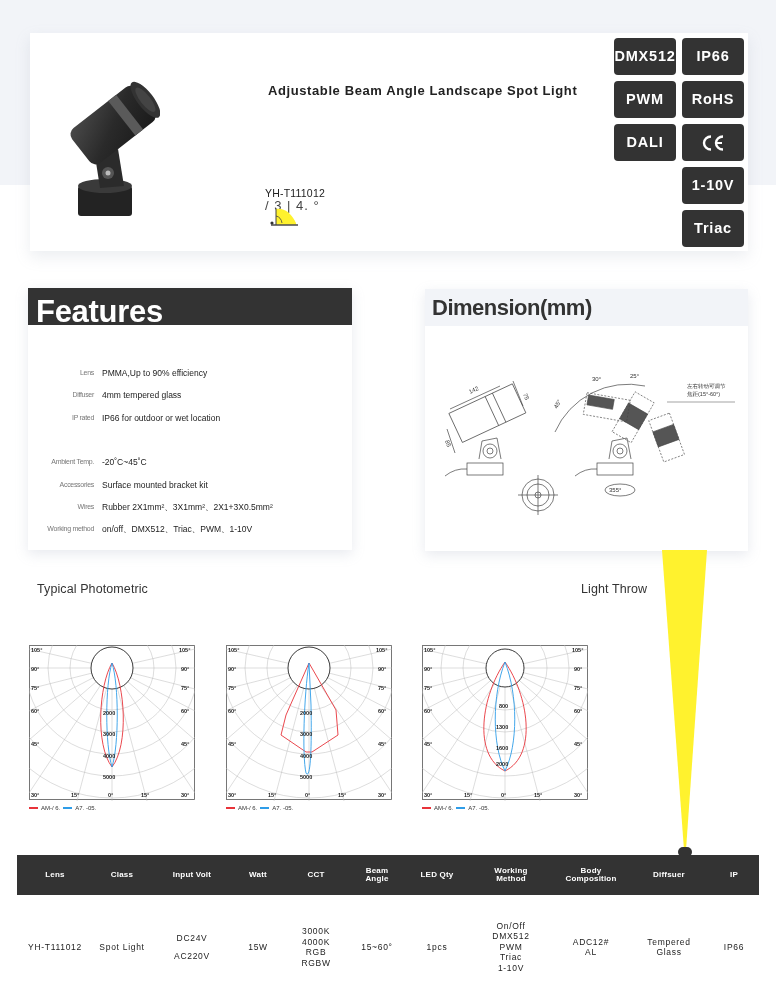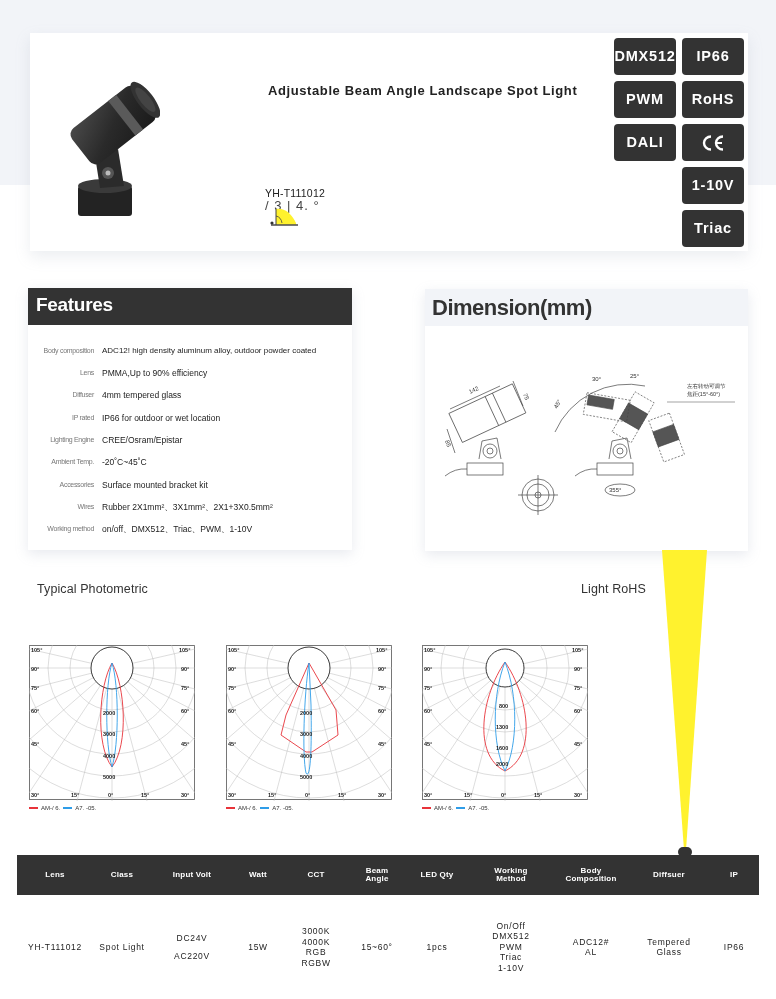--- a/index.html
+++ b/index.html
@@ -17,21 +17,21 @@
   .beam-icon { position: absolute; left: 238px; top: 168px; width: 34px; height: 28px; }
 
   .badges { position: absolute; left: 584px; top: 5px; width: 130px; }
   .badge { position: absolute; width: 62px; height: 37px; background: #333333; border-radius: 4px;
            color: #fff; font-weight: bold; font-size: 14.5px; letter-spacing: 0.8px;
            display: flex; align-items: center; justify-content: center; text-align: center; line-height: 13px; }
 
   
   .features { position: absolute; left: 28px; top: 288px; width: 324px; height: 262px; background: #fff;
               box-shadow: 0 4px 12px rgba(150,160,180,0.22); }
-  .features-head { height: 37px; background: #333; color: #fff; font-size: 19px; font-weight: bold;
+  .features-head { height: 37px; background: #333; color: #fff; font-size: 31px; font-weight: bold;
                    padding: 6px 0 0 8px; letter-spacing: -0.3px; }
   .feat-row { position: absolute; left: 0; width: 324px; height: 14px; font-size: 8.5px; }
   .feat-label { position: absolute; right: 258px; top: 2px; font-size: 7px; color: #777; white-space: nowrap; letter-spacing: -0.3px; }
   .feat-value { position: absolute; left: 74px; top: 1px; font-size: 8.5px; color: #222; white-space: nowrap; }
 
   
   .dimension { position: absolute; left: 425px; top: 289px; width: 323px; height: 262px; background: #fff;
                box-shadow: 0 4px 12px rgba(150,160,180,0.22); }
   .dim-head { height: 37px; background: #f2f4f8; color: #333; font-size: 22px; font-weight: bold; padding: 6px 0 0 7px; letter-spacing: -0.5px; }
   .dim-drawing { position: absolute; left: 0; top: 37px; width: 323px; height: 225px; }
@@ -113,39 +113,31 @@
         <path d="M16 9 L22 9" stroke="#fff" stroke-width="2"></path>
       </svg>
     </div>
     <div class="badge" style="left:68px;top:129px;">1-10V</div>
     <div class="badge" style="left:68px;top:172px;">Triac</div>
   </div>
 </div>
 
 <div class="features">
   <div class="features-head">Features</div>
-  <div class="feat-row" style="top:57px">
-    <span class="feat-label">Body composition</span>
-    <span class="feat-value" style="font-size:8px">ADC12!  high density aluminum alloy, outdoor powder coated</span>
-  </div>
   <div class="feat-row" style="top:79px">
     <span class="feat-label">Lens</span>
     <span class="feat-value">PMMA,Up to 90% efficiency</span>
   </div>
   <div class="feat-row" style="top:101px">
     <span class="feat-label">Diffuser</span>
     <span class="feat-value">4mm tempered glass</span>
   </div>
   <div class="feat-row" style="top:124px">
     <span class="feat-label">IP rated</span>
     <span class="feat-value">IP66 for outdoor or wet location</span>
-  </div>
-  <div class="feat-row" style="top:146px">
-    <span class="feat-label">Lighting Engine</span>
-    <span class="feat-value">CREE/Osram/Epistar</span>
   </div>
   <div class="feat-row" style="top:168px">
     <span class="feat-label">Ambient Temp.</span>
     <span class="feat-value">-20˚C~45˚C</span>
   </div>
   <div class="feat-row" style="top:191px">
     <span class="feat-label">Accessories</span>
     <span class="feat-value">Surface mounted bracket kit</span>
   </div>
   <div class="feat-row" style="top:213px">
@@ -215,21 +207,21 @@
       <text x="167" y="55">30°</text>
       <text x="205" y="52">25°</text>
       <text x="184" y="166">355°</text>
       <text x="262" y="62" font-size="5.5">左右转动可调节</text>
       <text x="262" y="70" font-size="5.5">焦距(15°-60°)</text>
     </g>
   </svg>
 </div>
 
 <div class="sec-label" style="left:31px;top:582px;margin-left:6px;">Typical Photometric</div>
-<div class="sec-label" style="left:581px;top:582px;">Light RoHS</div>
+<div class="sec-label" style="left:581px;top:582px;">Light Throw</div>
 
 <svg class="beam" viewBox="0 0 100 310">
   <polygon points="22,0 67,0 46,300 44,300" fill="#fff22e"></polygon>
   <rect x="38" y="297" width="14" height="10" rx="5" fill="#333"></rect>
 </svg>
 
 <svg class="polar" style="left:29px" viewBox="0 0 166 156" font-family="Liberation Sans, sans-serif" font-size="5.5" font-weight="bold">
   <rect x="0.5" y="0.5" width="165" height="154" fill="#fff" stroke="#555" stroke-width="0.8"></rect>
   <g stroke="#bbb" stroke-width="0.5" fill="none">
     <circle cx="83" cy="23" r="42"></circle>

